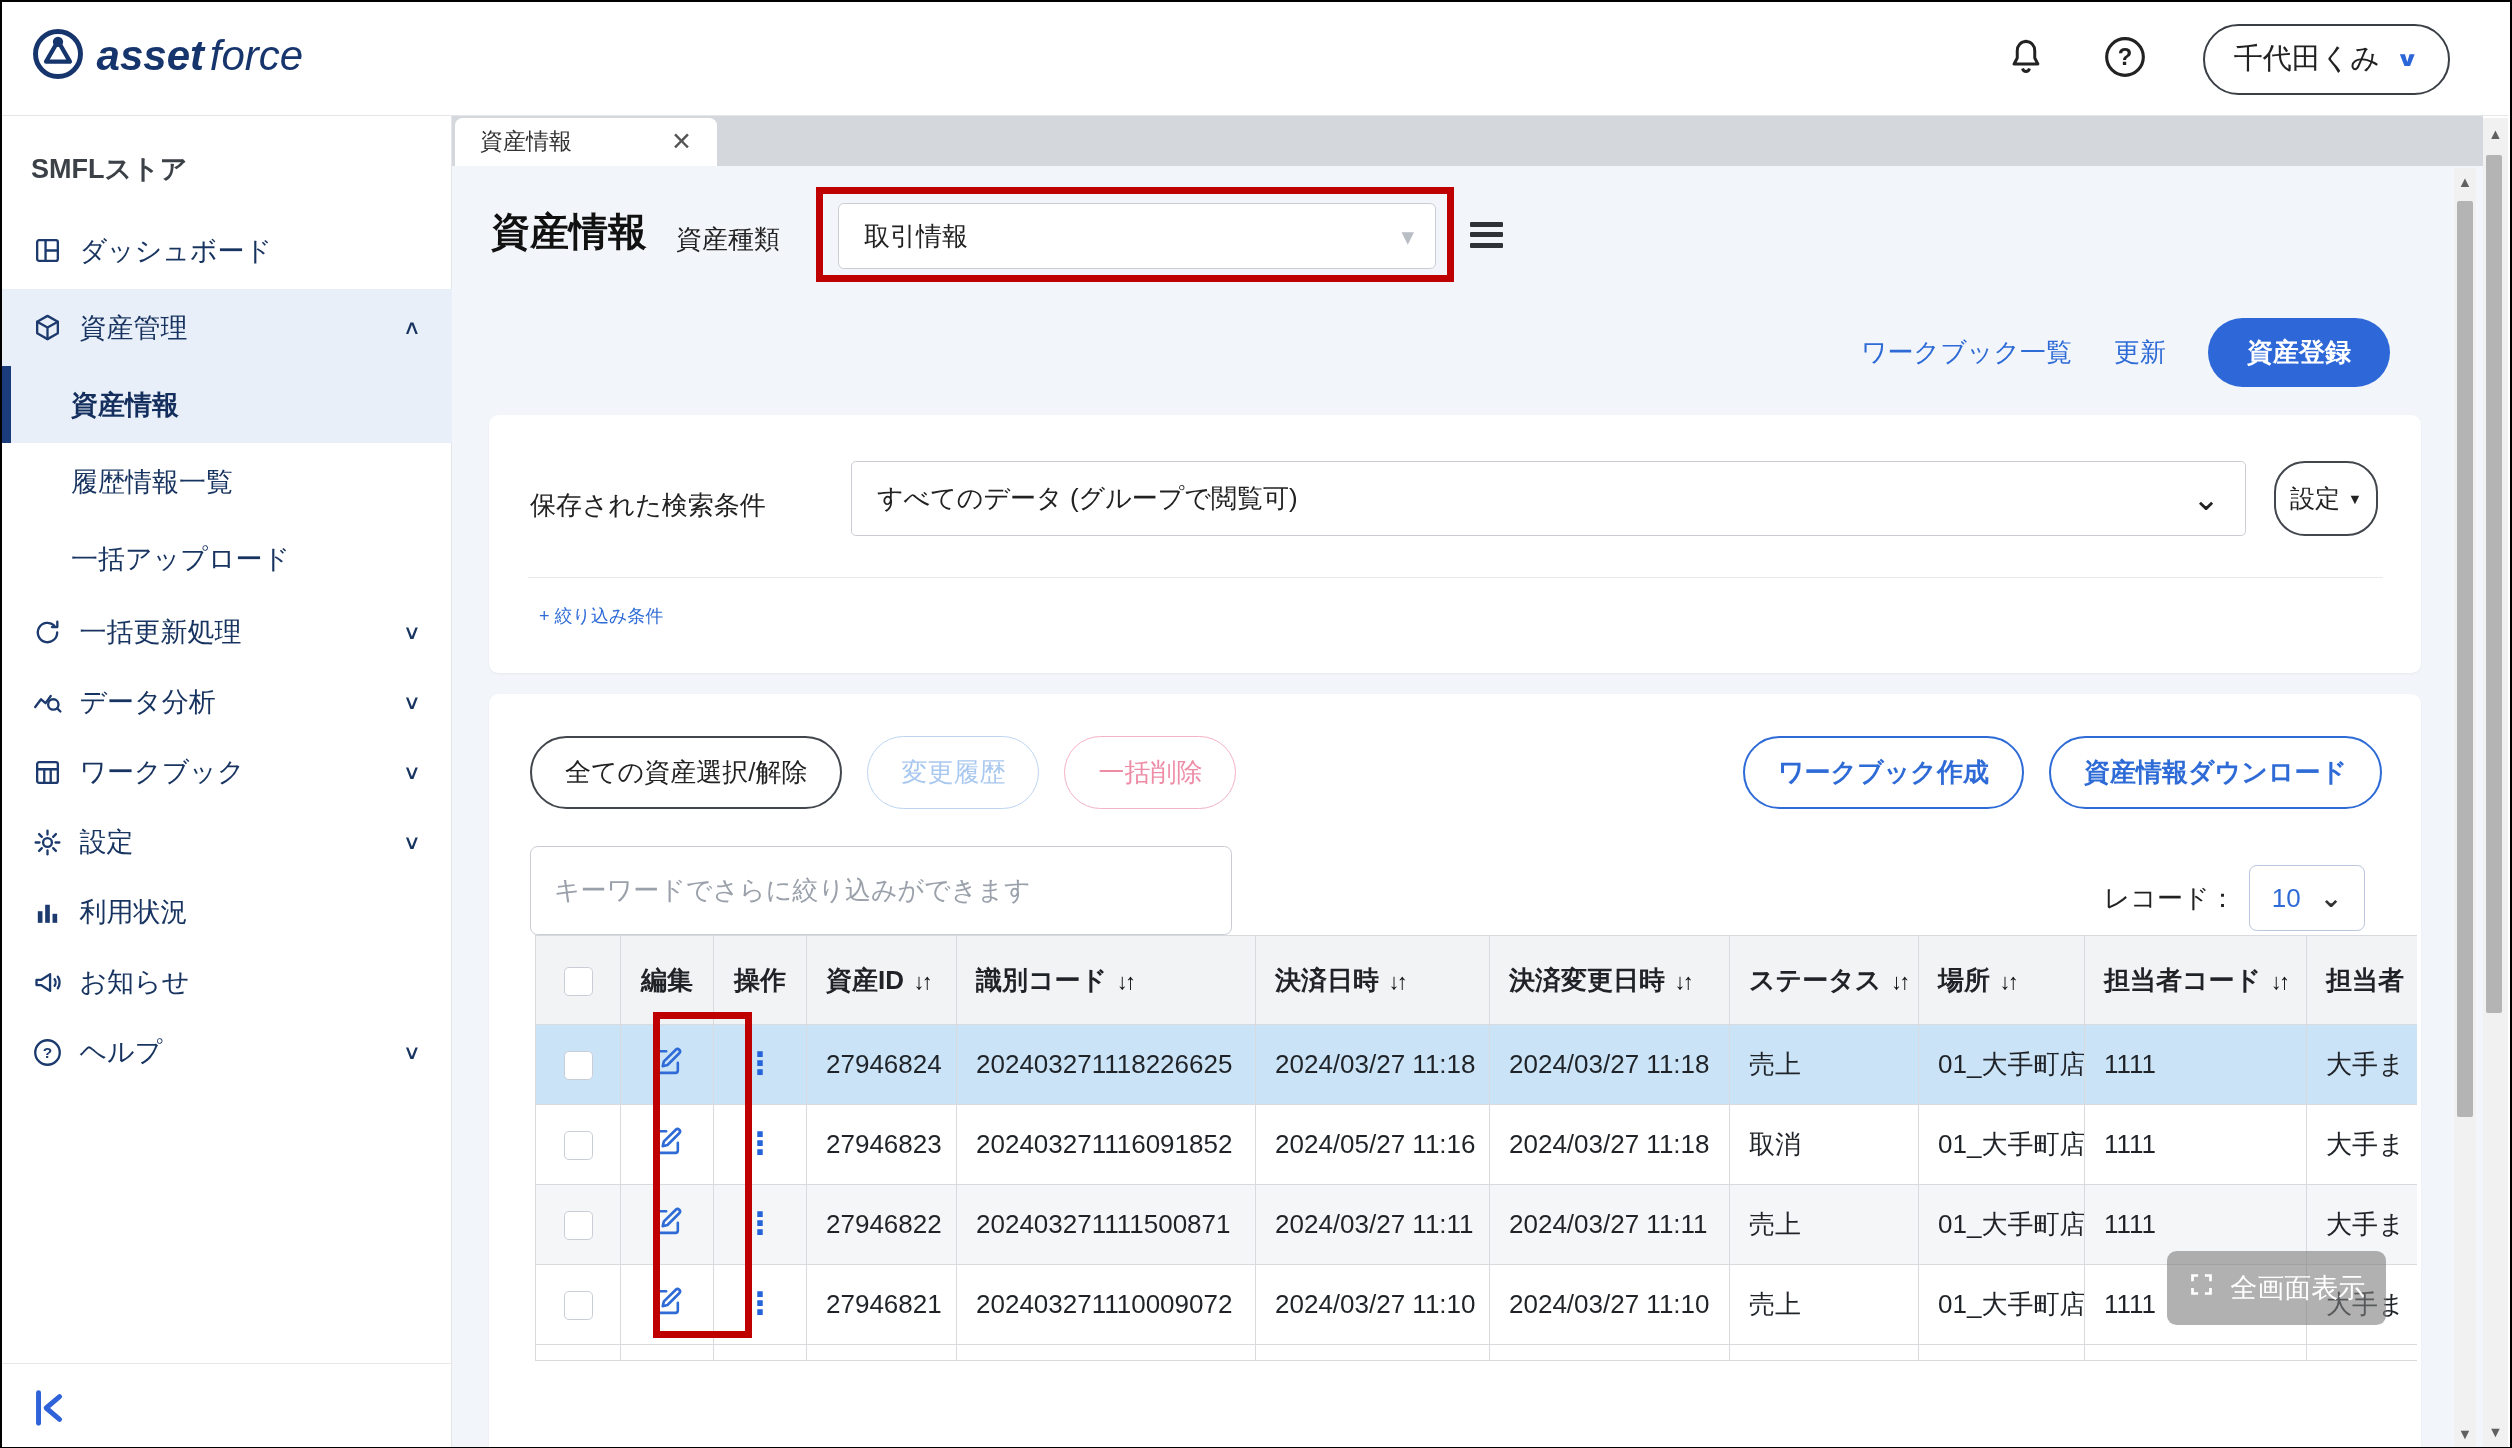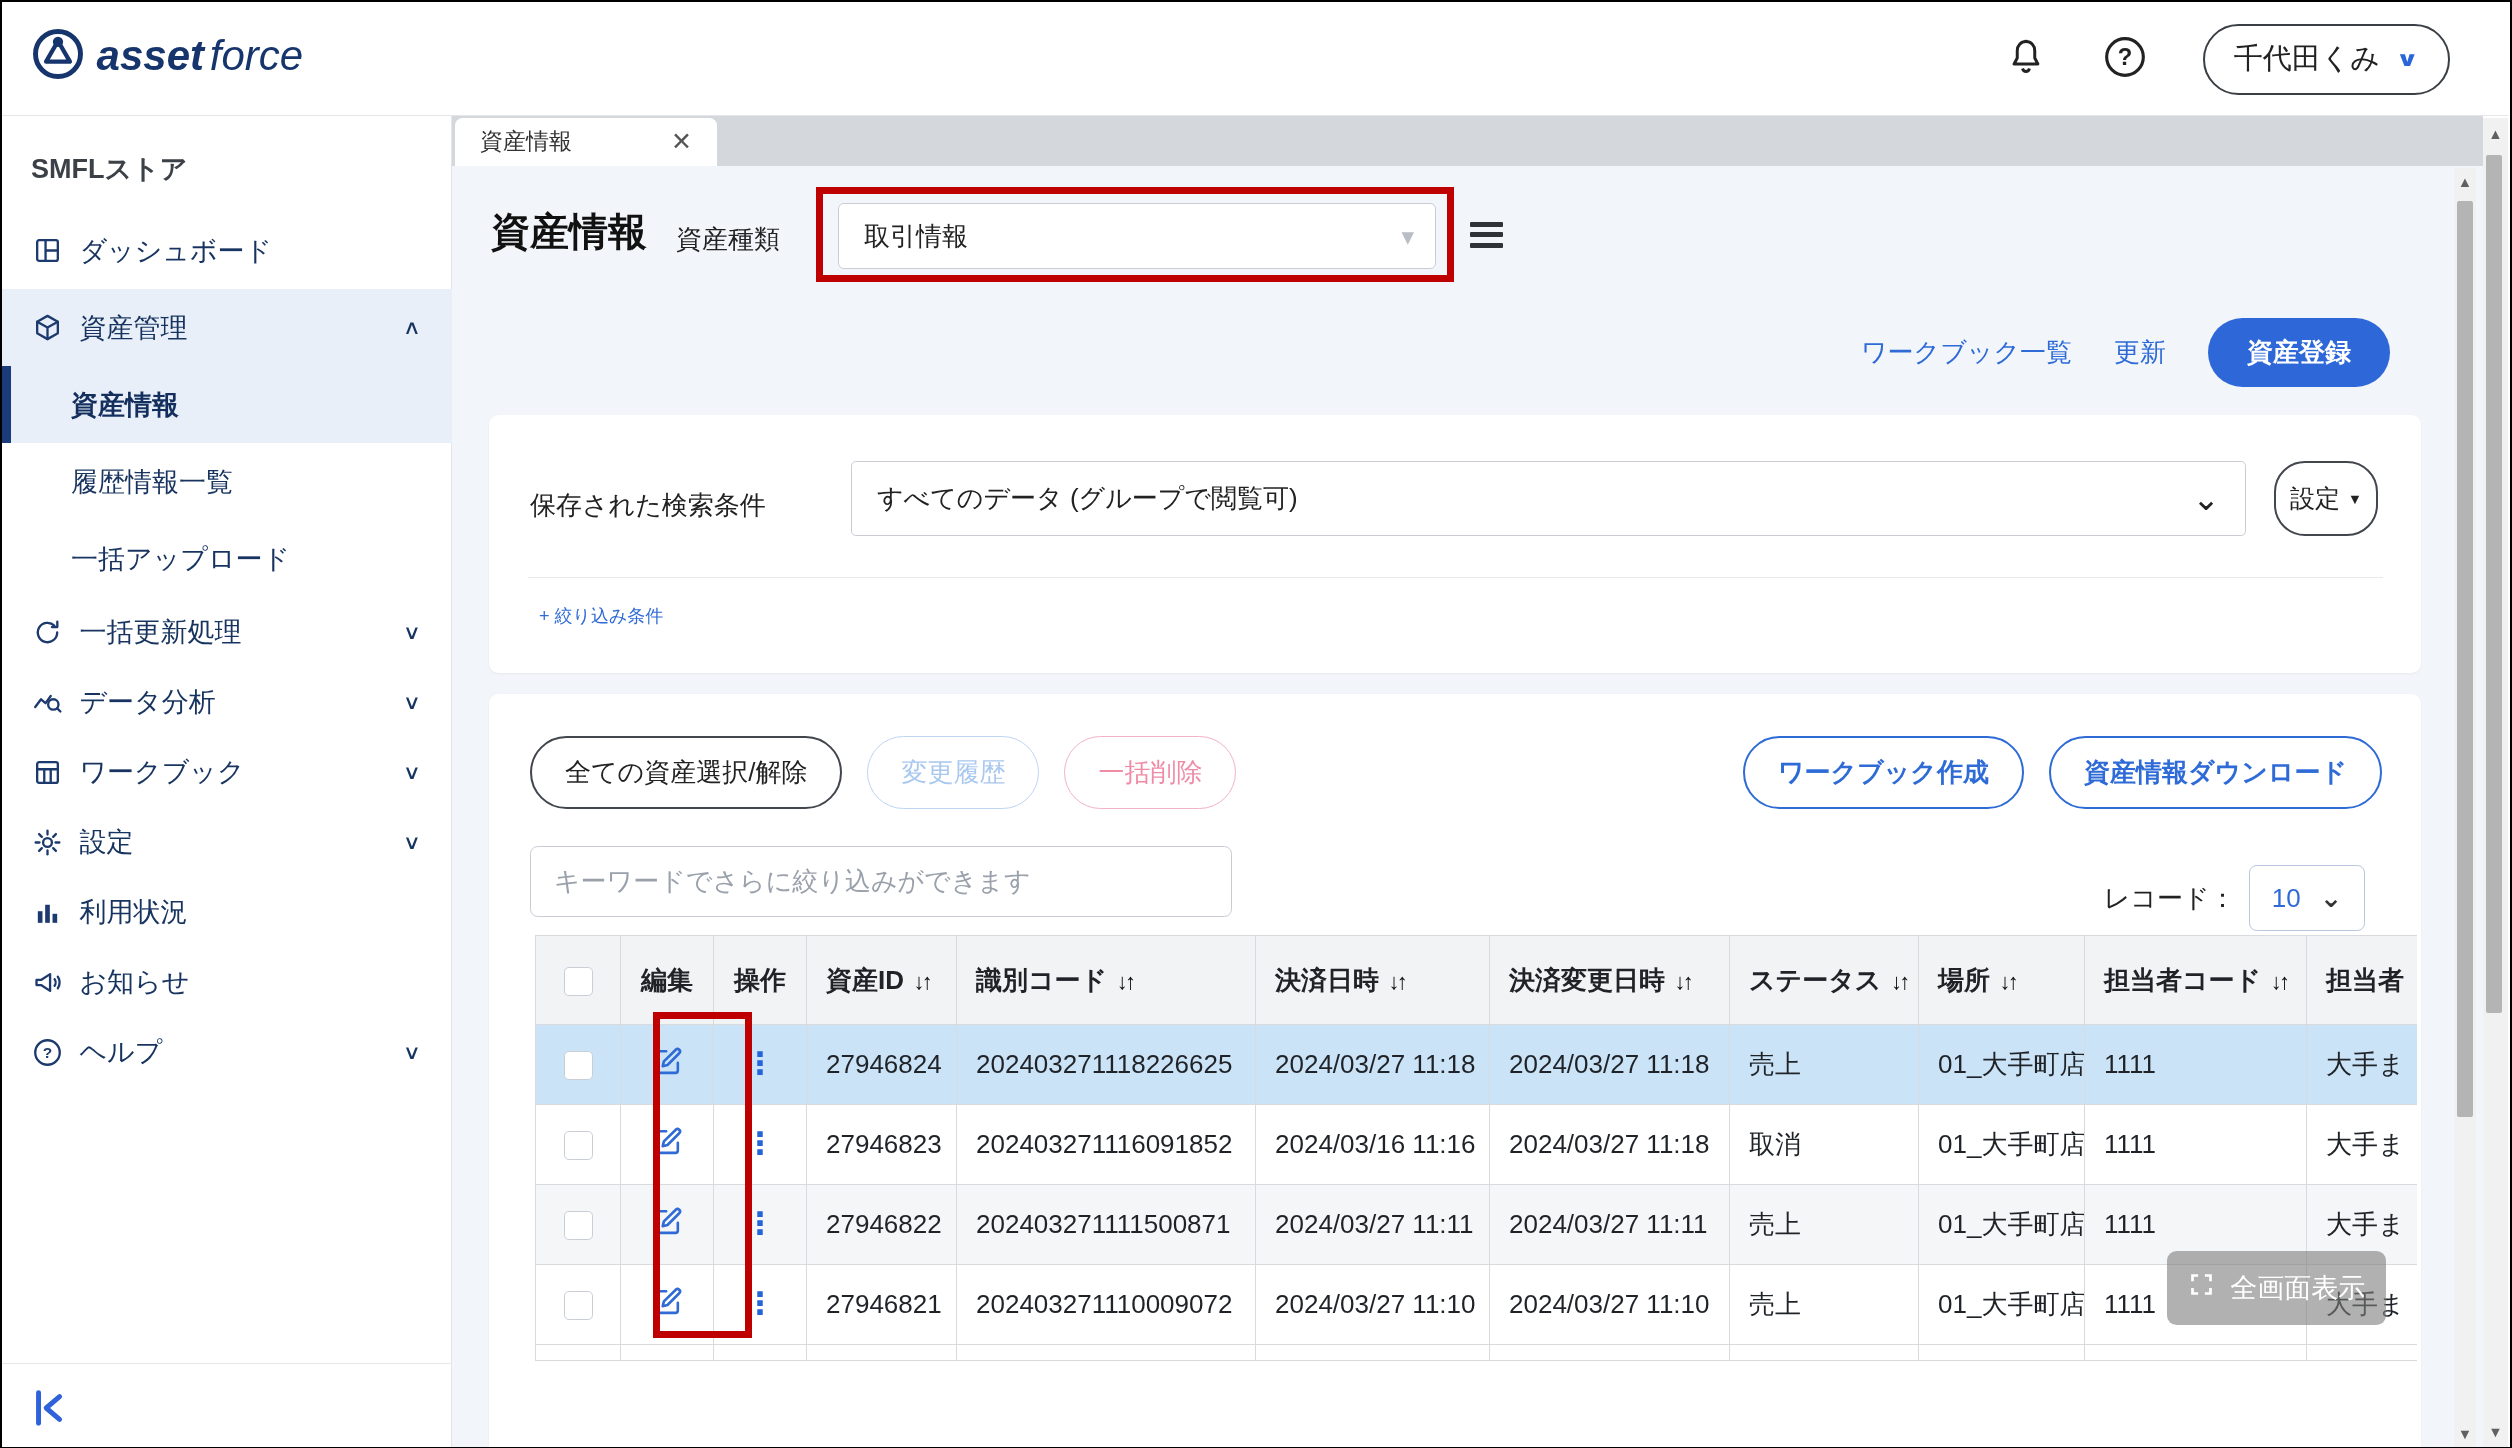--- a/index.html
+++ b/index.html
@@ -60,21 +60,21 @@
   .filter-link{position:absolute;left:50px;top:189px;font-size:18px;color:#2e6bd6;cursor:pointer;}
   
   .card2{position:absolute;left:37px;top:528px;width:1932px;height:754px;background:#fff;border-radius:9.6px 9.6px 0 0;box-shadow:0 1px 2.9px rgba(0,0,0,.05);}
   .pillbar{position:absolute;left:41px;top:42px;display:flex;gap:25px;align-items:center;}
   .pill{height:73px;border-radius:37px;background:#fff;display:flex;align-items:center;justify-content:center;padding:0 33px;font-size:26px;cursor:pointer;white-space:nowrap;}
   .pill.dark{border:2.4px solid #42464d;color:#222;}
   .pill.disabled{border:1.9px solid #bdd5f3;color:#a9c8ef;cursor:default;}
   .pill.danger{border:1.9px solid #f3b3c4;color:#ee8ca6;}
   .pillbar-right{position:absolute;right:39px;top:42px;display:flex;gap:25px;}
   .pill.blue{border:2.4px solid #2e6bd6;color:#2e6bd6;font-weight:600;}
-  .kw-input{position:absolute;left:41px;top:152px;width:702px;height:71px;border:1.4px solid #c9cdd3;border-radius:7.7px;padding:4px 23px;font-size:26px;color:#222;font-family:inherit;background:#fff;}
+  .kw-input{position:absolute;left:41px;top:152px;width:702px;height:89px;border:1.4px solid #c9cdd3;border-radius:7.7px;padding:4px 23px;font-size:26px;color:#222;font-family:inherit;background:#fff;}
   .kw-input::placeholder{color:#9aa1ab;}
   .record-wrap{position:absolute;right:56px;top:171px;display:flex;align-items:center;gap:13.5px;}
   .record-label{font-size:26px;color:#222;}
   .record-select{width:116px;height:66px;border:1.4px solid #b9c6dd;border-radius:7.7px;display:flex;align-items:center;justify-content:center;gap:19px;font-size:26px;color:#2e6bd6;background:#fff;cursor:pointer;}
   .record-select .caret{color:#333;font-size:27px;font-weight:700;}
   
   .tablewrap{position:absolute;left:46px;top:241px;width:1882px;height:426px;overflow:hidden;border-bottom:1px solid #d8dadd;}
   table.grid{border-collapse:collapse;table-layout:fixed;width:1882px;}
   .grid th,.grid td{border:1px solid #d8dadd;overflow:hidden;white-space:nowrap;}
   .grid th{background:#f2f3f4;height:89px;font-size:26px;font-weight:700;color:#1f2328;text-align:left;padding:0 0 0 19px;}
@@ -360,21 +360,21 @@
               </tr>
               <tr class="">
                 <td class="center"><span class="chk"></span></td>
     <td class="center"><span class="edit-ic"><svg width="31" height="31" viewBox="0 0 24 24" fill="none" stroke="#2e6bd6" stroke-width="2" stroke-linecap="round" stroke-linejoin="round">
                       <path d="M11 4H5a1.8 1.8 0 0 0-1.8 1.8V19A1.8 1.8 0 0 0 5 20.8h13.2A1.8 1.8 0 0 0 20 19v-6"></path>
                       <path d="M18.4 2.9a1.9 1.9 0 0 1 2.7 2.7L12 14.7l-3.7.9.9-3.7z"></path>
                     </svg></span></td>
     <td class="center"><span class="kebab">⋮</span></td>
     <td>27946823</td>
     <td>202403271116091852</td>
-    <td>2024/03/16 11:16</td>
+    <td>2024/05/27 11:16</td>
     <td>2024/03/27 11:18</td>
     <td>取消</td>
     <td>01_大手町店</td>
     <td>1111</td>
     <td>大手ま</td>
               </tr>
               <tr class=" stripe">
                 <td class="center"><span class="chk"></span></td>
     <td class="center"><span class="edit-ic"><svg width="31" height="31" viewBox="0 0 24 24" fill="none" stroke="#2e6bd6" stroke-width="2" stroke-linecap="round" stroke-linejoin="round">
                       <path d="M11 4H5a1.8 1.8 0 0 0-1.8 1.8V19A1.8 1.8 0 0 0 5 20.8h13.2A1.8 1.8 0 0 0 20 19v-6"></path>

